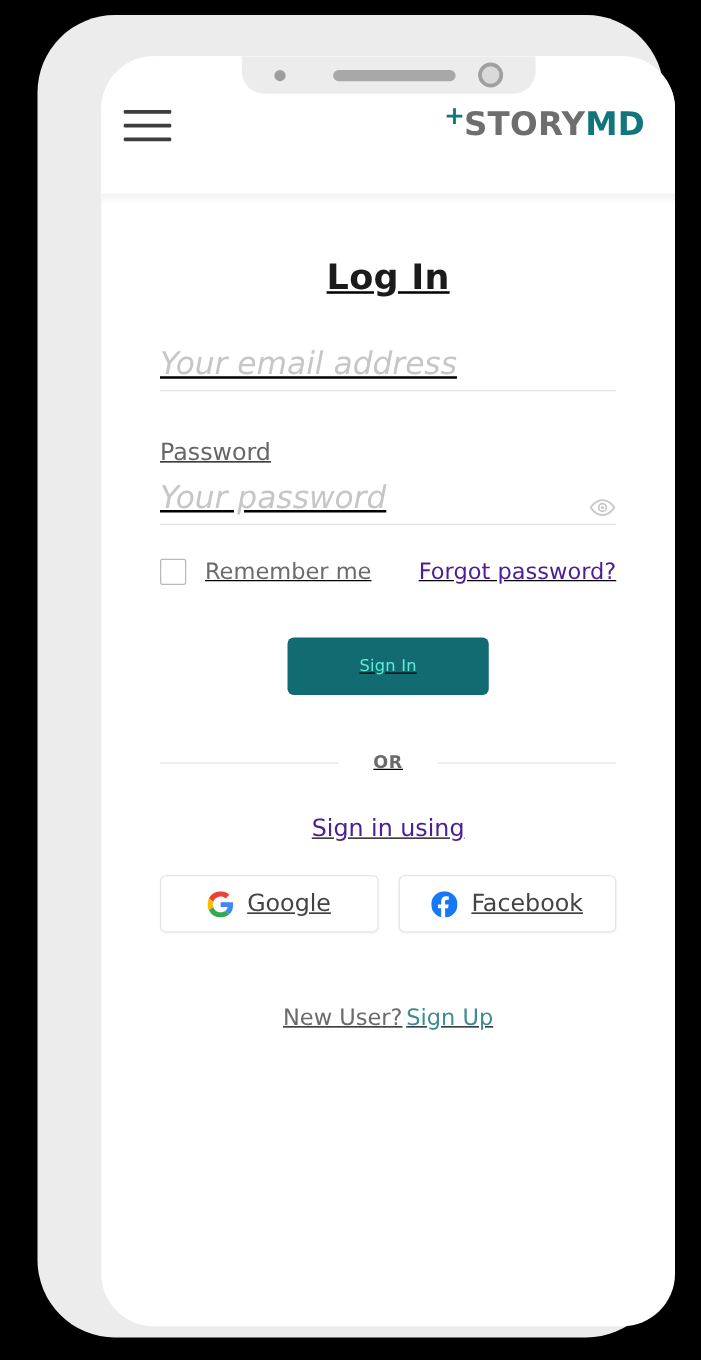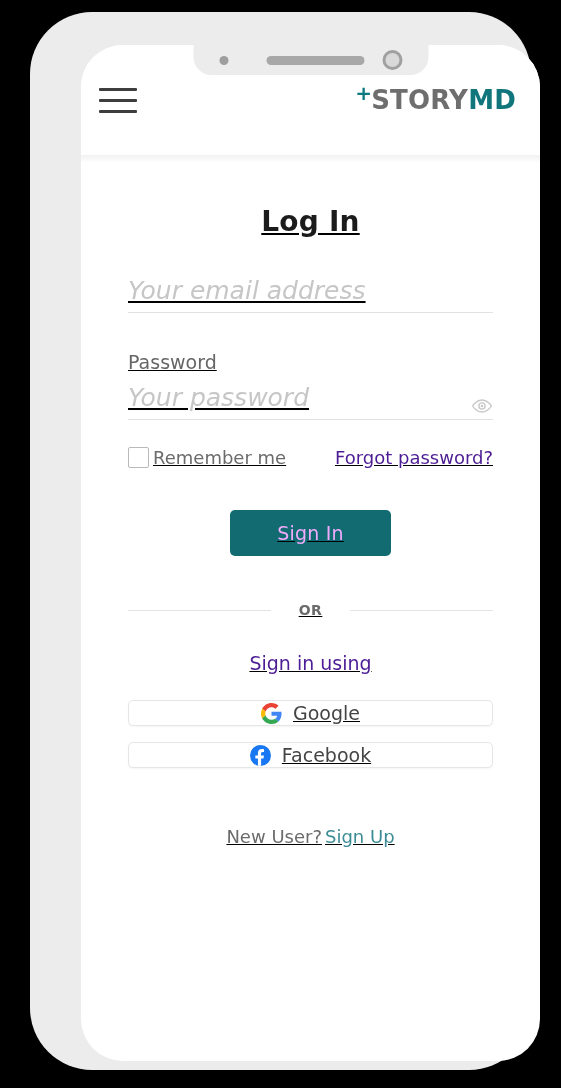--- a/index.html
+++ b/index.html
@@ -215,21 +215,21 @@
 
   .row-options {
     margin-top: 27px;
     display: flex;
     align-items: center;
     justify-content: space-between;
   }
   .remember {
     display: flex;
     align-items: center;
-    gap: 4px;
+    gap: 15px;
     cursor: pointer;
   }
   .checkbox {
     width: 21px; height: 21px;
     border: 1px solid #b9b9b9;
     border-radius: 2px;
     background: #fff;
     box-sizing: border-box;
   }
   .remember-label {
@@ -243,25 +243,25 @@
     text-decoration: none;
   }
 
   .signin-wrap {
     margin-top: 42px;
     display: flex;
     justify-content: center;
   }
   .signin-button {
     background: #126b70;
-    color: #f0abfc;
+    color: #5eead4;
     border: none;
     border-radius: 5px;
     font-family: "DejaVu Sans", sans-serif;
-    font-size: 19px;
+    font-size: 13px;
     width: 161px;
     height: 46px;
     cursor: pointer;
     letter-spacing: 0.2px;
   }
 
   .or-divider {
     margin-top: 46px;
     display: flex;
     align-items: center;
@@ -284,21 +284,20 @@
     text-align: center;
     font-size: 19px;
     color: #4c1d95;
   }
 
   .social-row {
     margin-top: 26px;
     display: flex;
     justify-content: space-between;
     gap: 16px;
-    flex-direction: column;
   }
   .social-button {
     flex: 1;
     height: 46px;
     background: #ffffff;
     border: 1px solid #e6e6e6;
     border-radius: 5px;
     display: flex;
     align-items: center;
     justify-content: center;

